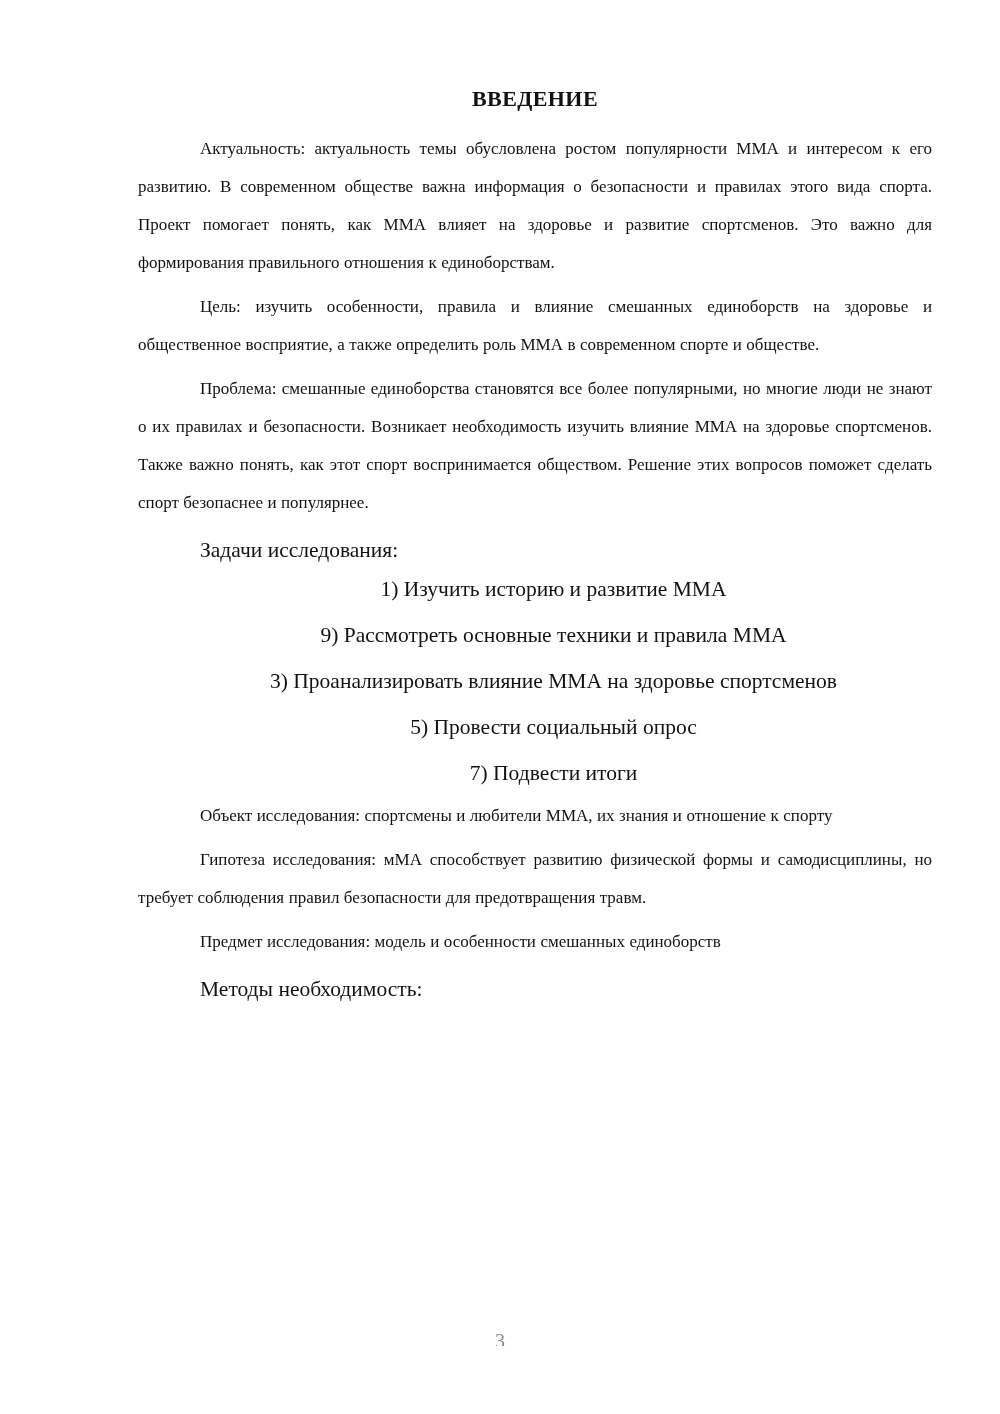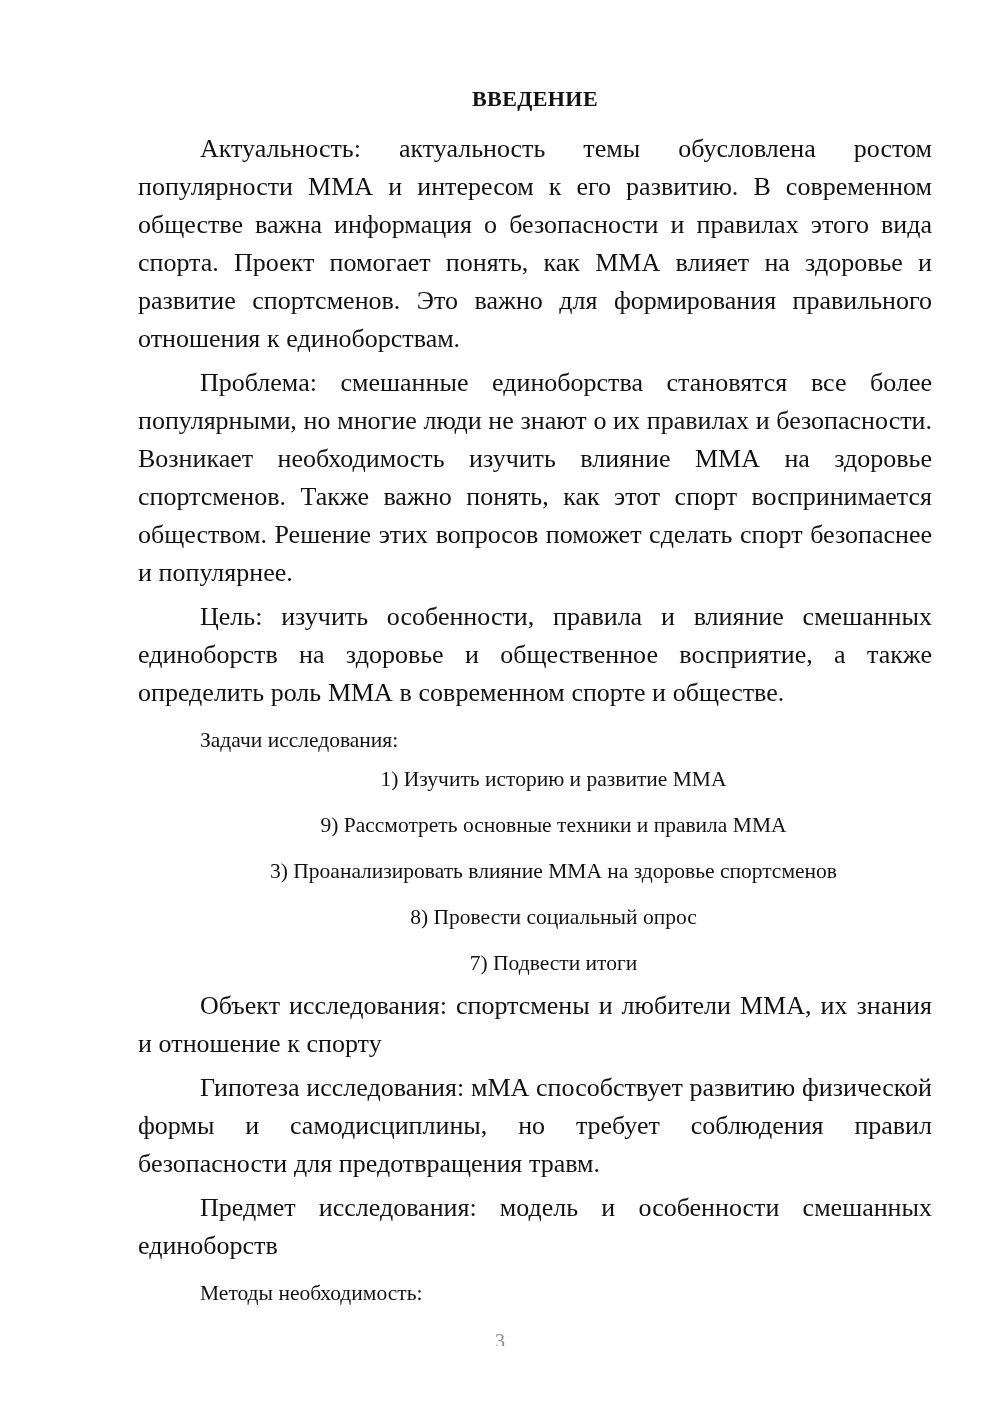--- a/index.html
+++ b/index.html
@@ -31,21 +31,21 @@
   .doc-title {
     font-size: 22px;
     font-weight: bold;
     text-align: center;
     letter-spacing: 0.4px;
     margin: 0 0 18px 0;
     line-height: 1.2;
   }
 
   .para {
-    font-size: 26px;
+    font-size: 17px;
     line-height: 38px;
     text-align: justify;
     text-justify: inter-word;
     text-indent: 62px;
     margin: 0 0 6px 0;
     hyphens: none;
     word-spacing: 0.2px;
   }
 
   .subhead {
@@ -90,31 +90,31 @@
 <body>
 
 <div class="page">
 
   <div class="content">
 
     <h1 class="doc-title">ВВЕДЕНИЕ</h1>
 
     <p class="para">Актуальность: актуальность темы обусловлена ростом популярности ММА и интересом к его развитию. В современном обществе важна информация о безопасности и правилах этого вида спорта. Проект помогает понять, как ММА влияет на здоровье и развитие спортсменов. Это важно для формирования правильного отношения к единоборствам.</p>
 
+    <p class="para">Цель: изучить особенности, правила и влияние смешанных единоборств на здоровье и общественное восприятие, а также определить роль ММА в современном спорте и обществе.</p>
+
     <p class="para">Проблема: смешанные единоборства становятся все более популярными, но многие люди не знают о их правилах и безопасности. Возникает необходимость изучить влияние ММА на здоровье спортсменов. Также важно понять, как этот спорт воспринимается обществом. Решение этих вопросов поможет сделать спорт безопаснее и популярнее.</p>
-
-    <p class="para">Цель: изучить особенности, правила и влияние смешанных единоборств на здоровье и общественное восприятие, а также определить роль ММА в современном спорте и обществе.</p>
 
     <p class="subhead">Задачи исследования:</p>
 
     <ol class="task-list">
       <li>1) Изучить историю и развитие ММА</li>
       <li>9) Рассмотреть основные техники и правила ММА</li>
       <li>3) Проанализировать влияние ММА на здоровье спортсменов</li>
-      <li>8) Провести социальный опрос</li>
+      <li>5) Провести социальный опрос</li>
       <li>7) Подвести итоги</li>
     </ol>
 
     <p class="para">Объект исследования: спортсмены и любители ММА, их знания и отношение к спорту</p>
 
     <p class="para">Гипотеза исследования: мМА способствует развитию физической формы и самодисциплины, но требует соблюдения правил безопасности для предотвращения травм.</p>
 
     <p class="para">Предмет исследования: модель и особенности смешанных единоборств</p>
 
     <p class="subhead">Методы необходимость:</p>

